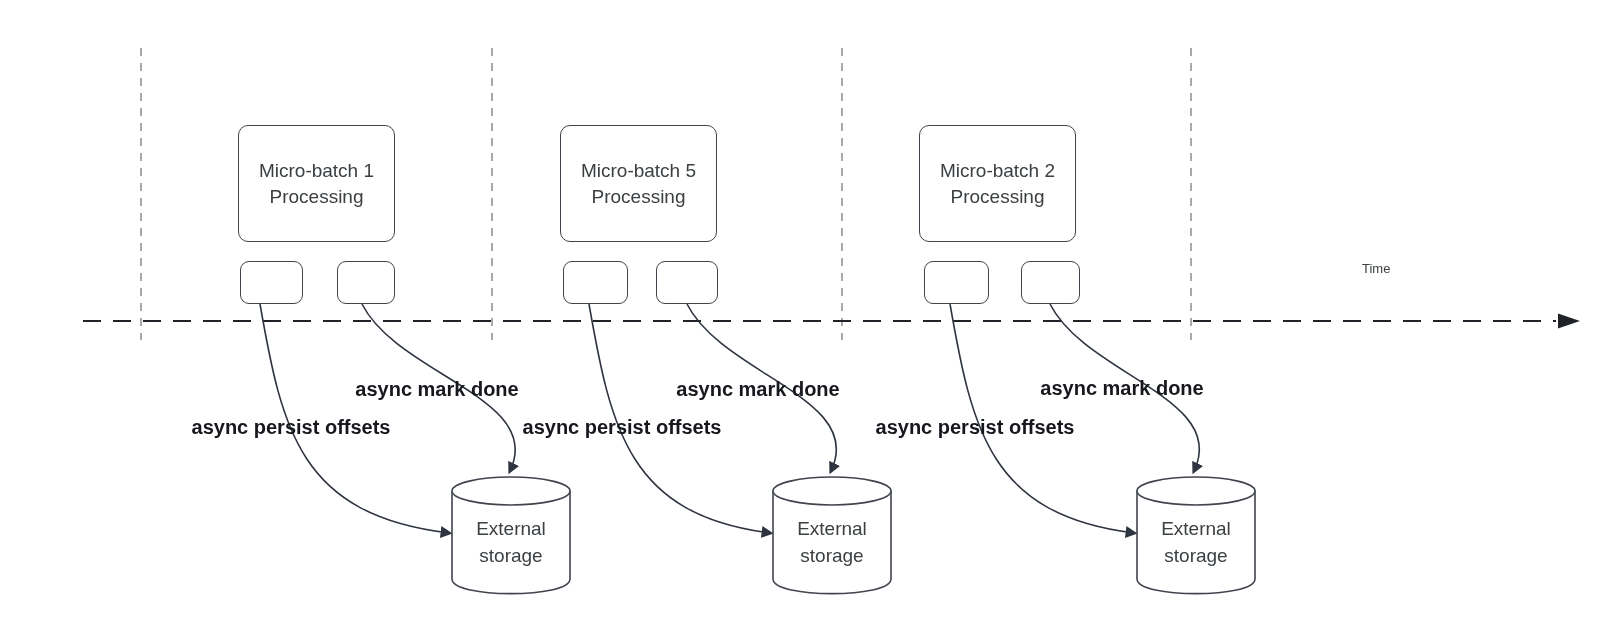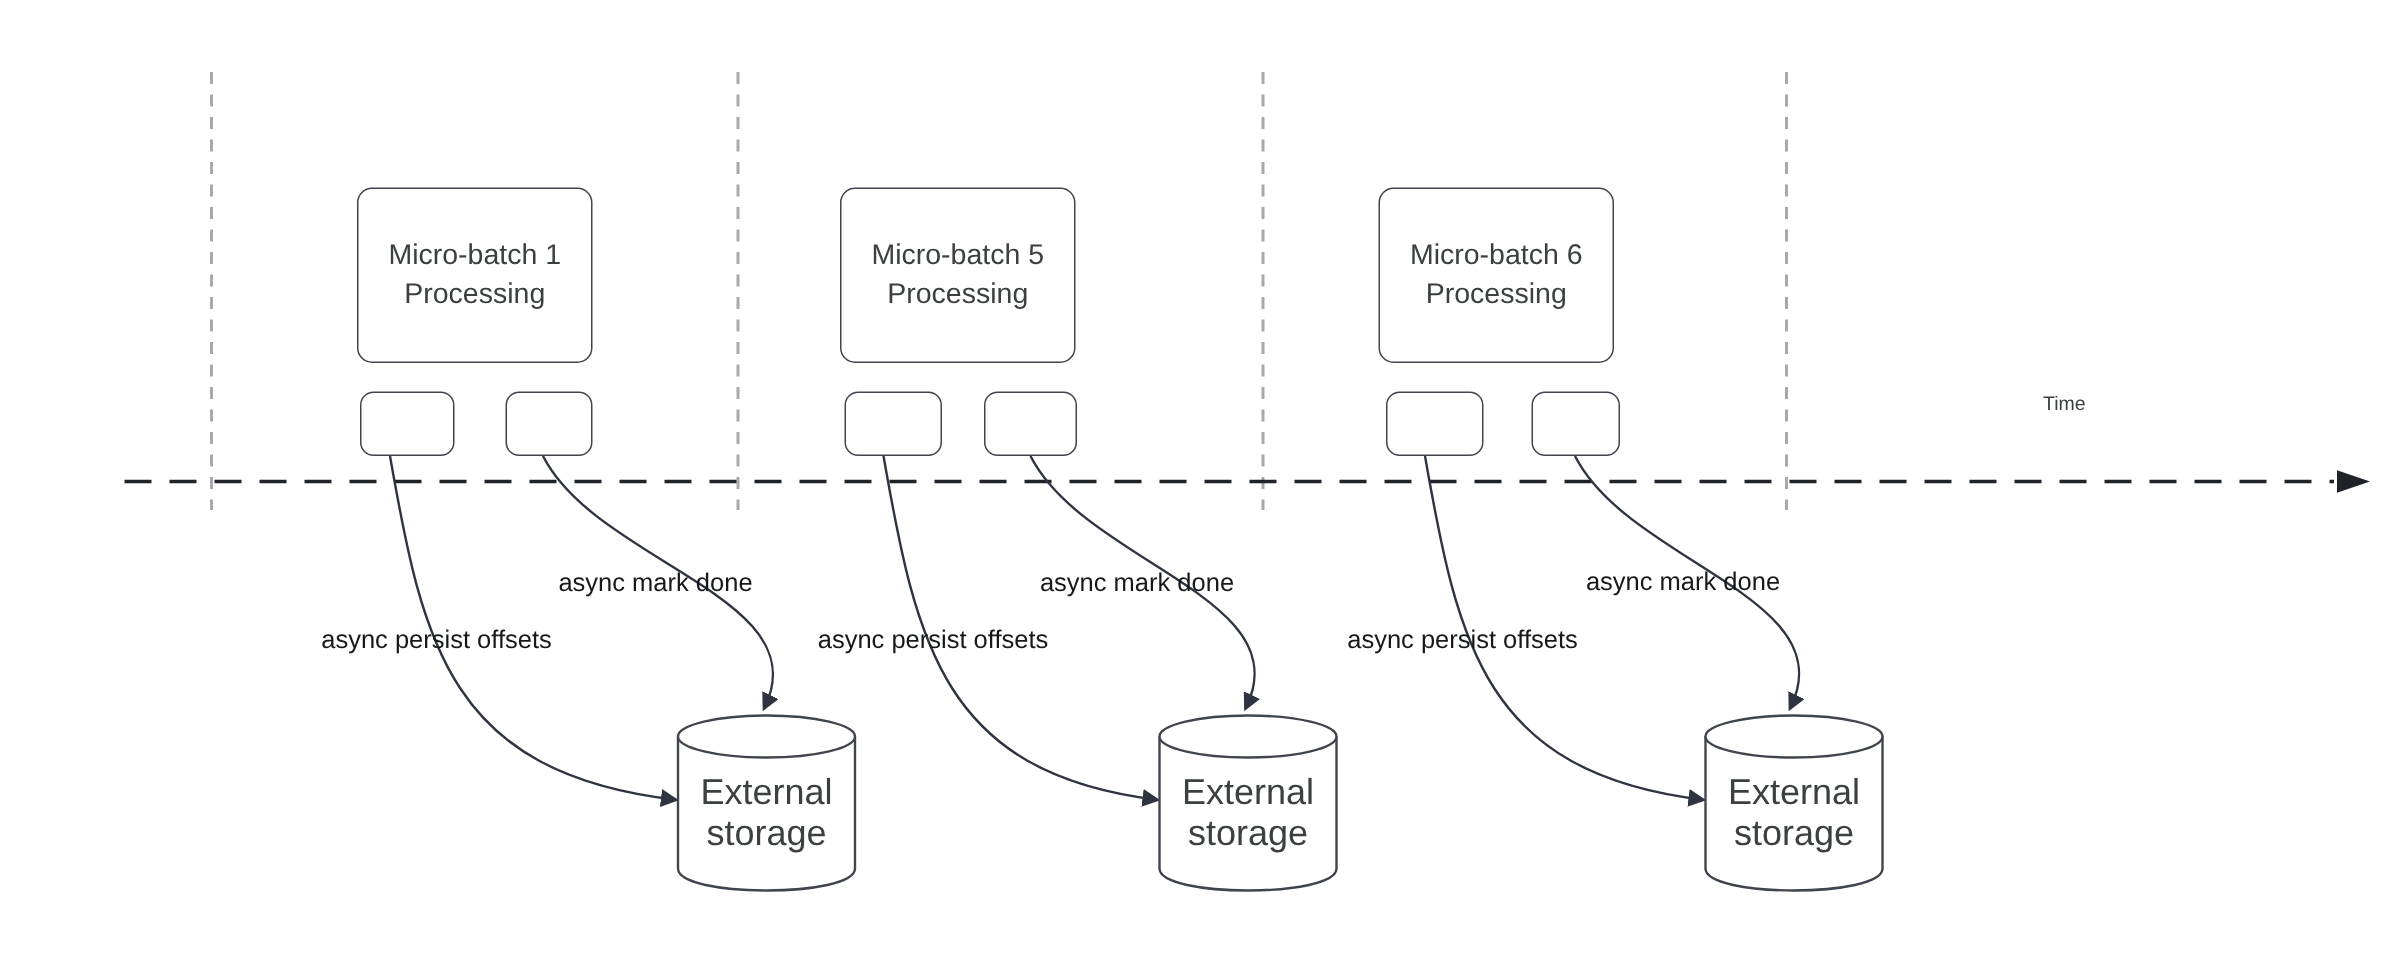--- a/index.html
+++ b/index.html
@@ -14,26 +14,26 @@
     align-items: center; justify-content: center;
     font-size: 19px; line-height: 26px; color: #3c4043; text-align: center;
   }
   .sub-box {
     position: absolute; top: 261px; height: 43px;
     box-sizing: border-box; border: 1.5px solid #40454d; border-radius: 9px;
     background: #ffffff;
   }
   .async-label {
     position: absolute; transform: translate(-50%, -50%);
-    font-size: 17px; font-weight: normal; color: #16181d; white-space: nowrap; text-align: right;
+    font-size: 20px; font-weight: bold; color: #16181d; white-space: nowrap; text-align: right;
   }
   .storage-label {
     position: absolute; transform: translate(-50%, -50%);
     width: 104px; text-align: center;
-    font-size: 24px; line-height: 27px; color: #3c4043;
+    font-size: 19px; line-height: 27px; color: #3c4043;
   }
   .time-label {
     position: absolute; left: 1362px; top: 261px;
     font-size: 13px; color: #3c4043; white-space: nowrap;
   }
 </style>
 </head>
 <body>
 
 <div class="canvas">
@@ -90,21 +90,21 @@
     <span>Micro-batch 5</span>
     <span>Processing</span>
   </div>
   <div class="sub-box" style="left:563px; width:65px"></div>
   <div class="sub-box" style="left:656px; width:62px"></div>
   <div class="async-label" style="left:622px; top:427px">async persist offsets</div>
   <div class="async-label" style="left:758px; top:389px">async mark done</div>
   <div class="storage-label" style="left:832px; top:542px">External storage</div>
 
   <div class="main-box" style="left:919px">
-    <span>Micro-batch 6</span>
+    <span>Micro-batch 2</span>
     <span>Processing</span>
   </div>
   <div class="sub-box" style="left:924px; width:65px"></div>
   <div class="sub-box" style="left:1021px; width:59px"></div>
   <div class="async-label" style="left:975px; top:427px">async persist offsets</div>
   <div class="async-label" style="left:1122px; top:388px">async mark done</div>
   <div class="storage-label" style="left:1196px; top:542px">External storage</div>
 
   <div class="time-label">Time</div>
 

